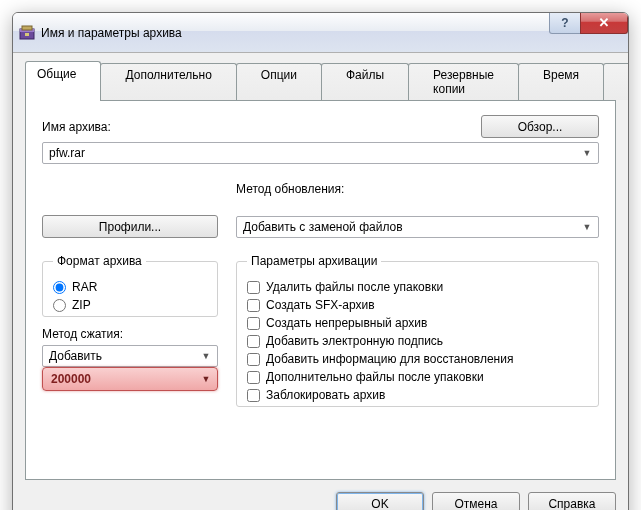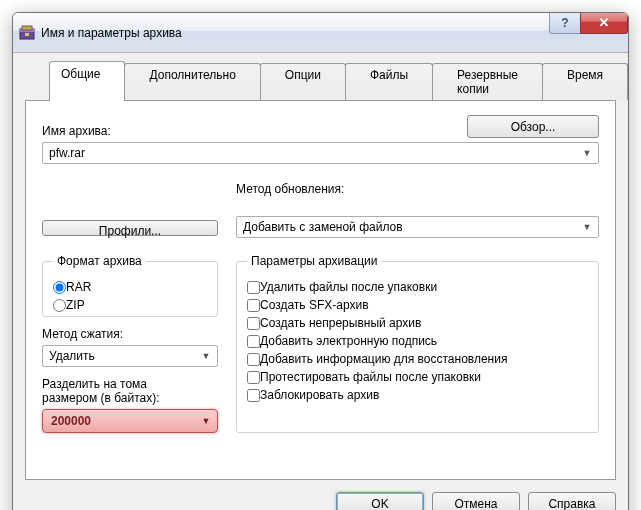--- a/index.html
+++ b/index.html
@@ -11,42 +11,42 @@
 .titlebar-title { flex: 1; color: #000; font-size: 12px; }
 .titlebar-buttons { display: flex; height: 100%; }
 .titlebar-btn { width: 32px; height: 22px; margin-top: -1px; border: 1px solid #8a99b0; border-top: none; display: flex; align-items: center; justify-content: center; font-size: 12px; }
 .help-btn { background: linear-gradient(to bottom, #e8eef8, #c5d3e8); border-radius: 0 0 0 3px; color: #3a506b; font-weight: bold; }
 .close-btn { width: 48px; background: linear-gradient(to bottom, #e9a0a0 0%, #d67070 45%, #c83838 46%, #c24040 100%); border-color: #8a3030; border-radius: 0 0 3px 0; color: #fff; font-weight: bold; margin-left: -1px; }
 .close-btn span { font-size: 13px; }
 
 .content { padding: 10px 12px 12px 12px; background: #f0f0f0; }
 .tabs { display: flex; position: relative; z-index: 2; }
 .tab { padding: 4px 24px; border: 1px solid #919b9c; background: linear-gradient(to bottom, #f2f2f2, #ececec); border-bottom: none; border-radius: 3px 3px 0 0; margin-right: -1px; cursor: pointer; position: relative; }
-.tab.active { background: #fff; padding: 5px 24px 5px 11px; margin-top: -2px; z-index: 3; margin-bottom: -1px; margin-left: 24px; }
+.tab.active { background: #fff; padding: 5px 24px 5px 11px; margin-top: -2px; z-index: 3; margin-bottom: -1px; }
 .tab-panel { border: 1px solid #919b9c; background: #fff; padding: 14px 16px 16px 16px; position: relative; z-index: 1; min-height: 380px; }
 .label { color: #000; }
 
-.browse-row { display: flex; justify-content: space-between; align-items: flex-end; }
-.browse-btn { width: 132px; height: 23px; }
+.browse-row { display: flex; justify-content: space-between; align-items: center; }
+.browse-btn { width: 118px; height: 23px; }
 
 .winbtn { background: linear-gradient(to bottom, #f8f8f8, #e3e3e3); border: 1px solid #8a8a8a; border-radius: 3px; padding: 3px 14px; cursor: pointer; text-align: center; }
 .winbtn.primary { box-shadow: 0 0 0 1px #7eb4ea inset, 0 0 3px #7eb4ea; }
 
 .combo { display: flex; align-items: center; border: 1px solid #abadb3; background: #fff; height: 22px; padding: 0 4px 0 6px; border-radius: 2px; }
 .combo-text { flex: 1; }
 .combo-arrow { width: 14px; text-align: center; color: #555; font-size: 9px; }
 
 .two-col { display: flex; gap: 18px; margin-top: 12px; }
 .left-col { width: 176px; }
 .right-col { flex: 1; }
 
 fieldset { border: 1px solid #d0d0d0; border-radius: 3px; padding: 8px 10px 0 10px; margin: 0; }
 legend { padding: 0 4px; color: #000; }
 
-.radio-row, .check-row { display: flex; align-items: center; margin: 4px 0; }
+.radio-row, .check-row { display: flex; align-items: center; margin: 4px 0; gap: 6px; }
 .radio-row input, .check-row input { margin: 0; }
 
 .section-label { margin: 10px 0 4px 0; }
 
 .split-combo { border: 1px solid #c05050; background: linear-gradient(to bottom, #f9d0d0, #f0a8a8); border-radius: 4px; height: 24px; display: flex; align-items: center; padding: 0 4px 0 8px; box-shadow: 0 0 3px rgba(200,60,60,0.5); }
 .split-combo .combo-text { color: #802020; font-weight: 700; }
 .split-combo .combo-arrow { color: #702020; }
 
 .footer { display: flex; justify-content: flex-end; gap: 8px; margin-top: 12px; }
 .footer .winbtn { width: 88px; height: 24px; padding: 3px 0; }
@@ -93,21 +93,21 @@
         <button class="winbtn browse-btn"><span>Обзор...</span></button>
       </div>
 
       <div class="combo" style="margin-top:4px;">
         <span class="combo-text">pfw.rar</span>
         <span class="combo-arrow">▼</span>
       </div>
 
       <div class="two-col" style="margin-top:18px; align-items:flex-end;">
         <div class="left-col">
-          <button class="winbtn" style="width:100%; height:16px;"><span>Профили...</span></button>
+          <button class="winbtn" style="width:100%; height:23px;"><span>Профили...</span></button>
         </div>
         <div class="right-col">
           <div class="label" style="margin-bottom:20px;">Метод обновления:</div>
           <div class="combo">
             <span class="combo-text">Добавить с заменой файлов</span>
             <span class="combo-arrow">▼</span>
           </div>
         </div>
       </div>
 
@@ -120,28 +120,24 @@
               <span>RAR</span>
             </div>
             <div class="radio-row">
               <input type="radio" name="fmt" style="">
               <span>ZIP</span>
             </div>
           </fieldset>
 
           <div class="section-label label">Метод сжатия:</div>
           <div class="combo">
-            <span class="combo-text">Удалить</span>
+            <span class="combo-text">Добавить</span>
             <span class="combo-arrow">▼</span>
           </div>
 
-          <div class="section-label label">
-            <div>Разделить на тома</div>
-            <div>размером (в байтах):</div>
-          </div>
           <div class="split-combo">
             <span class="combo-text">200000</span>
             <span class="combo-arrow">▼</span>
           </div>
         </div>
 
         <div class="right-col">
           <fieldset style="height:100%;">
             <legend>Параметры архивации</legend>
             <div class="check-row">
@@ -159,21 +155,21 @@
             <div class="check-row">
                 <input type="checkbox" style="">
                 <span>Добавить электронную подпись</span>
               </div>
             <div class="check-row">
                 <input type="checkbox" style="">
                 <span>Добавить информацию для восстановления</span>
               </div>
             <div class="check-row">
                 <input type="checkbox" style="">
-                <span>Протестировать файлы после упаковки</span>
+                <span>Дополнительно файлы после упаковки</span>
               </div>
             <div class="check-row">
                 <input type="checkbox" style="">
                 <span>Заблокировать архив</span>
               </div>
           </fieldset>
         </div>
       </div>
 
     </div>

